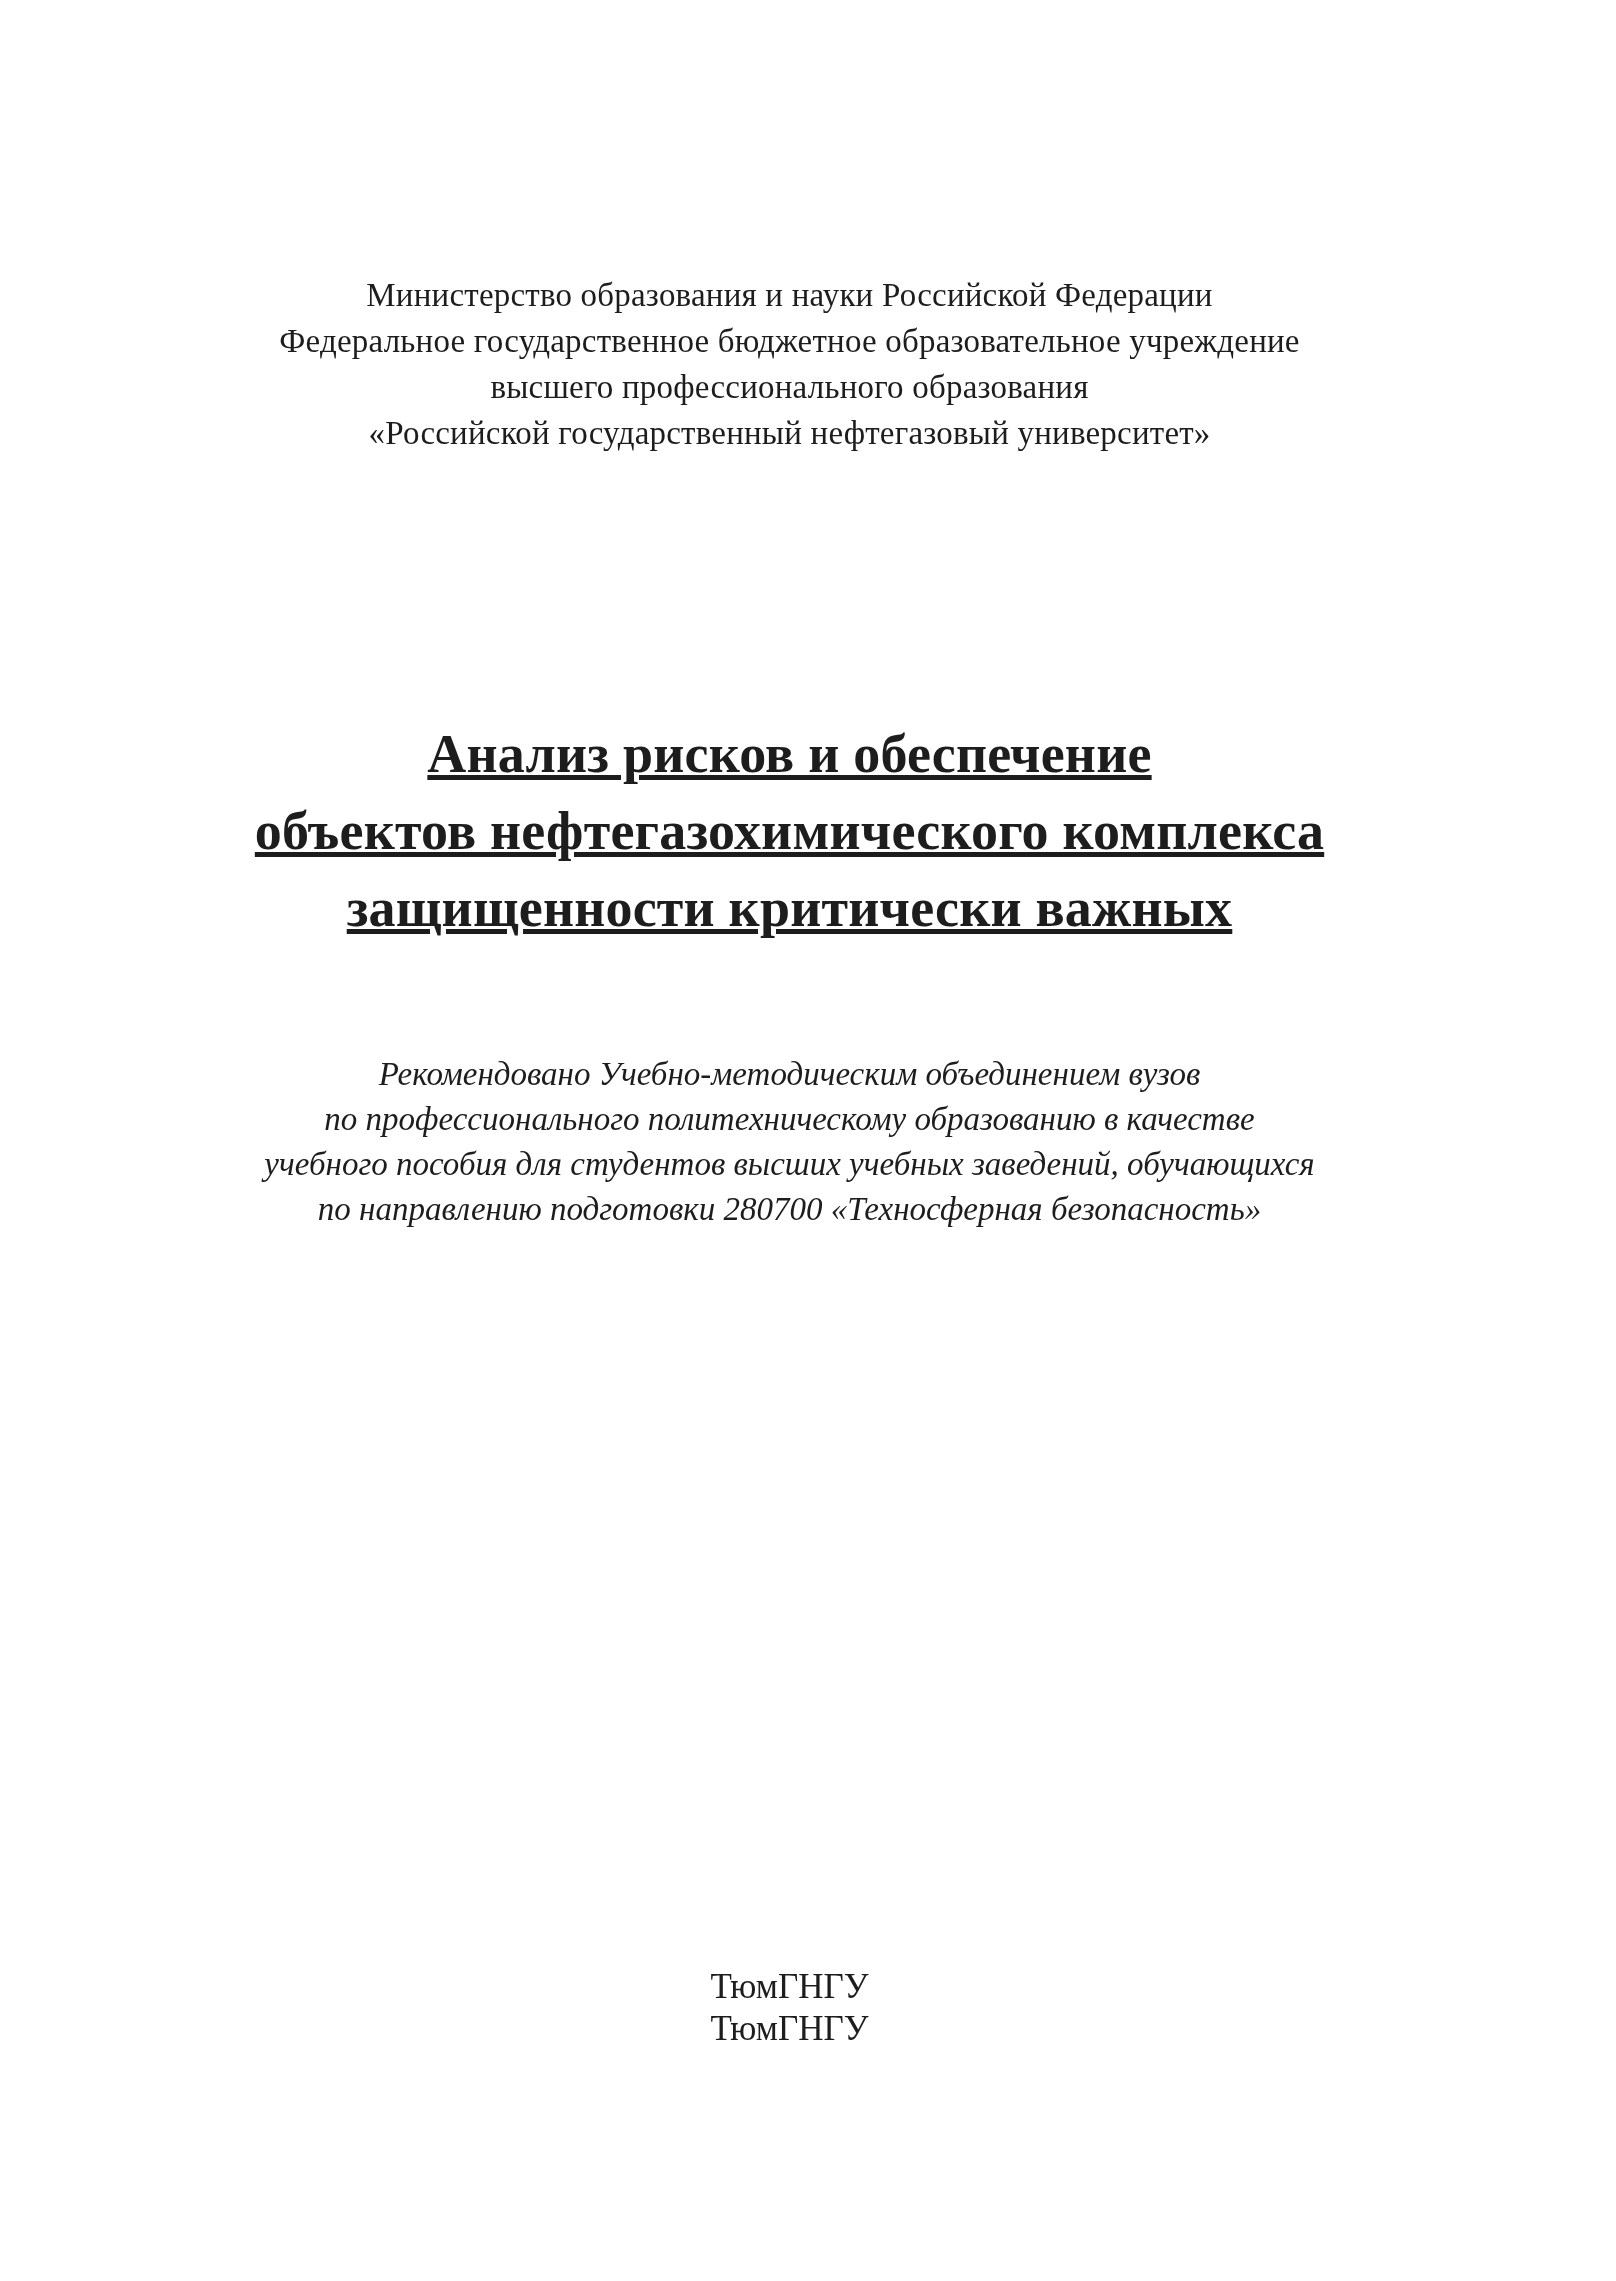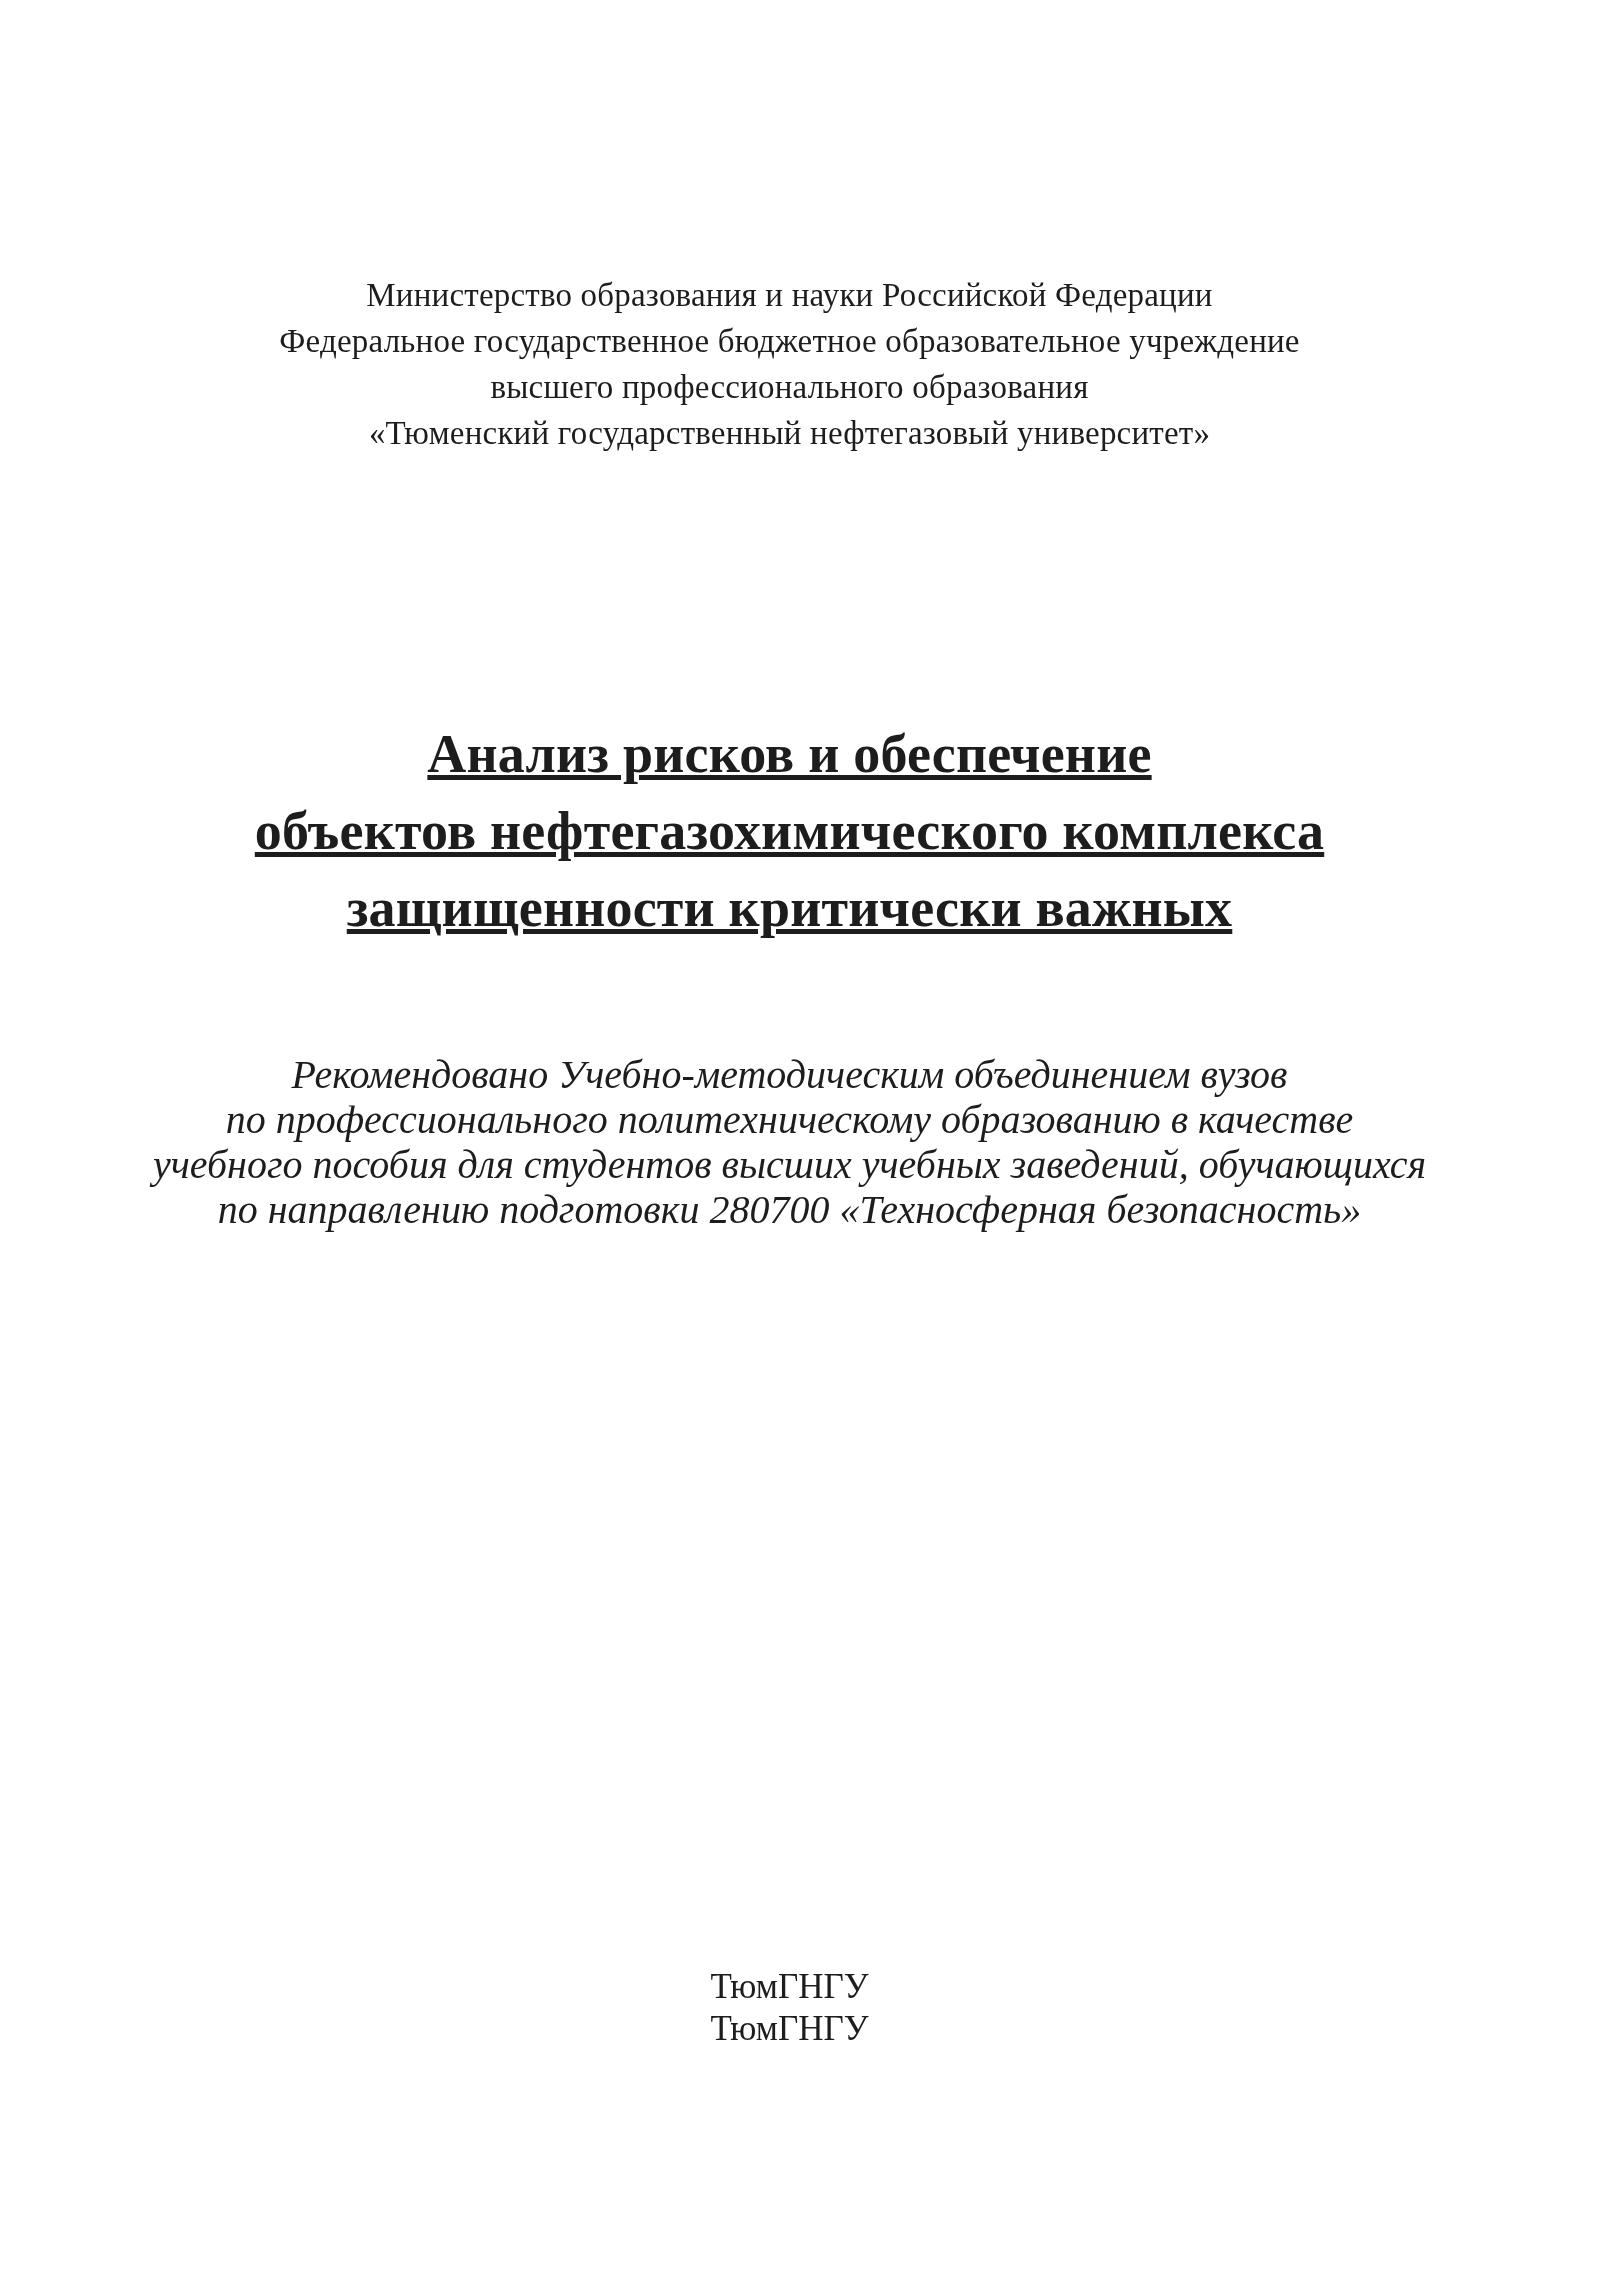--- a/index.html
+++ b/index.html
@@ -33,41 +33,41 @@
   .title-block {
     top: 716px;
     font-size: 54px;
     line-height: 77px;
     font-weight: bold;
     letter-spacing: 0.2px;
     text-decoration: underline;
   }
   .recommendation-block {
     top: 1052px;
-    font-size: 40px;
+    font-size: 33px;
     line-height: 45px;
     font-style: italic;
   }
   .imprint-block {
     top: 1966px;
     font-size: 35px;
     line-height: 42px;
   }
   .line { white-space: nowrap; }
 </style>
 </head>
 <body>
 
 <div class="page">
 
   <div class="block header-block">
     <div class="line">Министерство образования и науки Российской Федерации</div>
     <div class="line">Федеральное государственное бюджетное образовательное учреждение</div>
     <div class="line">высшего профессионального образования</div>
-    <div class="line">«Тюменский государственный нефтегазовый университет»</div>
+    <div class="line">«Российской государственный нефтегазовый университет»</div>
   </div>
 
   <div class="block title-block">
     <div class="line">Анализ рисков и обеспечение</div>
     <div class="line">объектов нефтегазохимического комплекса</div>
     <div class="line">защищенности критически важных</div>
   </div>
 
   <div class="block recommendation-block">
     <div class="line">Рекомендовано Учебно-методическим объединением вузов</div>

